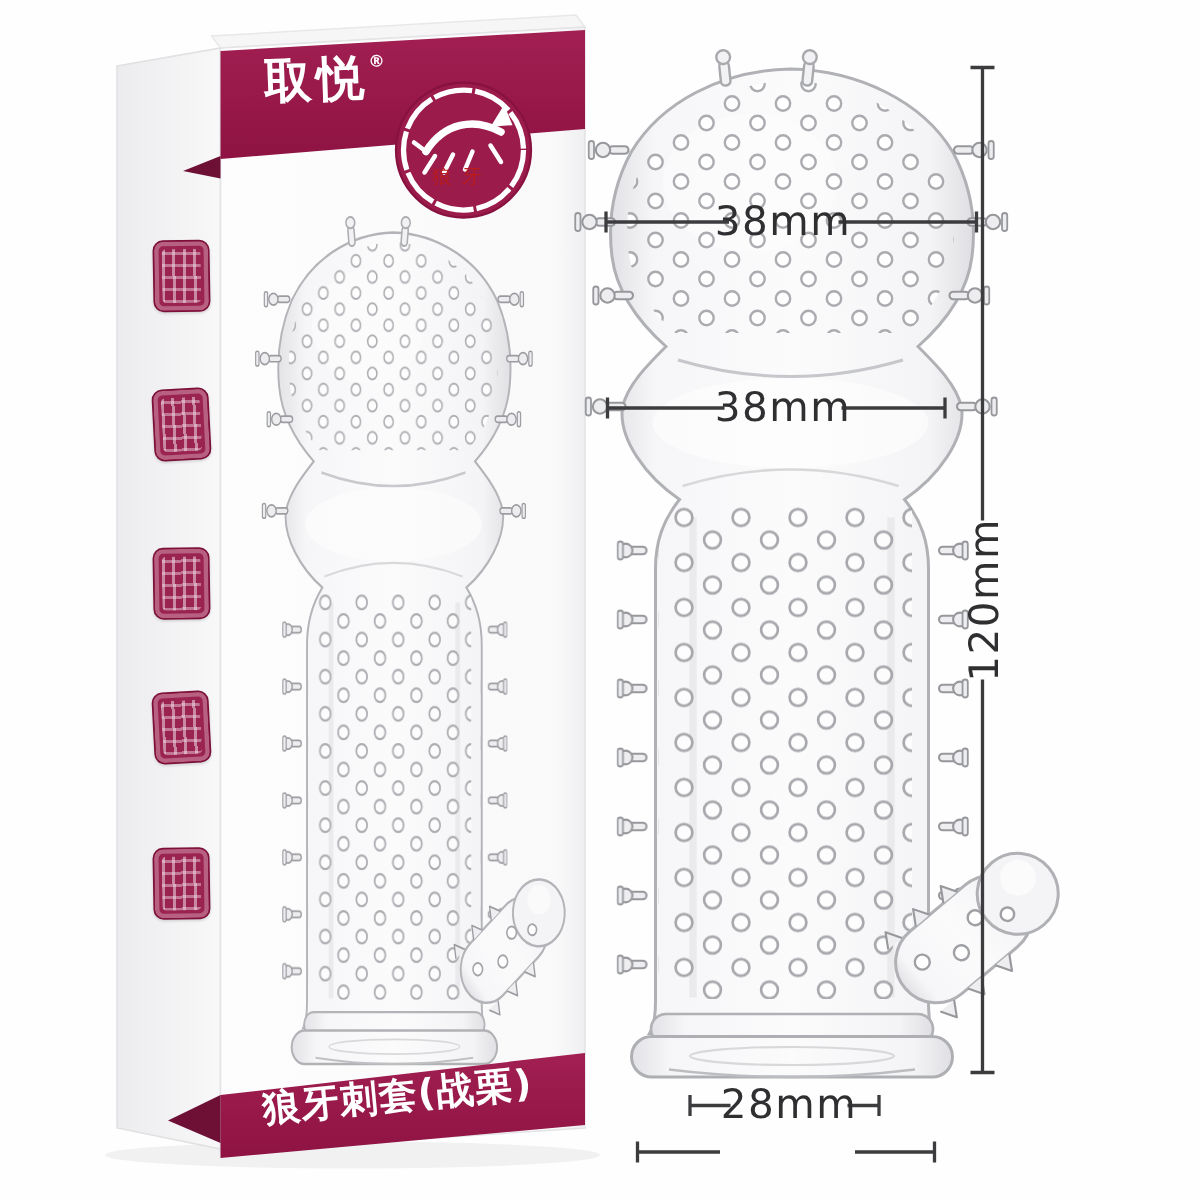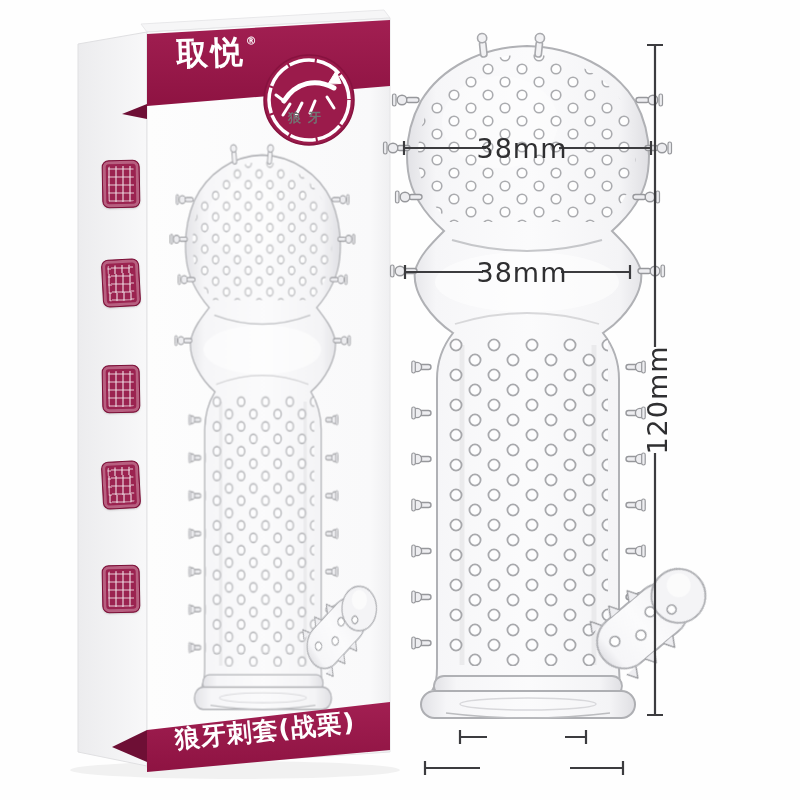--- a/index.html
+++ b/index.html
@@ -16,21 +16,21 @@
   }
   .dim.vertical{transform:translate(-50%,-50%) rotate(-90deg);}
   .brand{
     position:absolute;left:176px;top:31px;width:120px;
     color:#fff;font-size:32px;font-weight:700;letter-spacing:3px;
     transform:rotate(-2deg);white-space:nowrap;
   }
   .brand sup{font-size:11px;vertical-align:18px;letter-spacing:0;}
   .emblem-label{
     position:absolute;left:288px;top:109px;width:50px;
-    color:#737373;font-size:13px;letter-spacing:7px;font-weight:700;white-space:nowrap;
+    color:#b91c1c;font-size:13px;letter-spacing:7px;font-weight:400;white-space:nowrap;
   }
   .bottom-label{
     position:absolute;left:150px;top:714px;width:230px;text-align:center;
     color:#fff;font-size:25px;font-weight:700;letter-spacing:1px;
     transform:rotate(-5.5deg);white-space:nowrap;
   }
   .seal{
     position:absolute;left:102px;width:36px;height:46px;
     background:#9b2350;border:1px solid #7c1038;border-radius:7px;
     box-shadow:inset 0 0 0 3px rgba(255,255,255,.28), 0 1px 2px rgba(0,0,0,.15);
@@ -198,14 +198,15 @@
 
     <div class="seal" style="top:160px"></div>
     <div class="seal" style="top:259px"></div>
     <div class="seal" style="top:365px"></div>
     <div class="seal" style="top:461px"></div>
     <div class="seal" style="top:565px"></div>
 
     <div class="dim" style="left:522px;top:148px">38mm</div>
     <div class="dim" style="left:522px;top:272px">38mm</div>
     <div class="dim vertical" style="left:657px;top:400px">120mm</div>
+    <div class="dim" style="left:526px;top:737px">28mm</div>
   </div>
 </div>
 
 </body></html>

